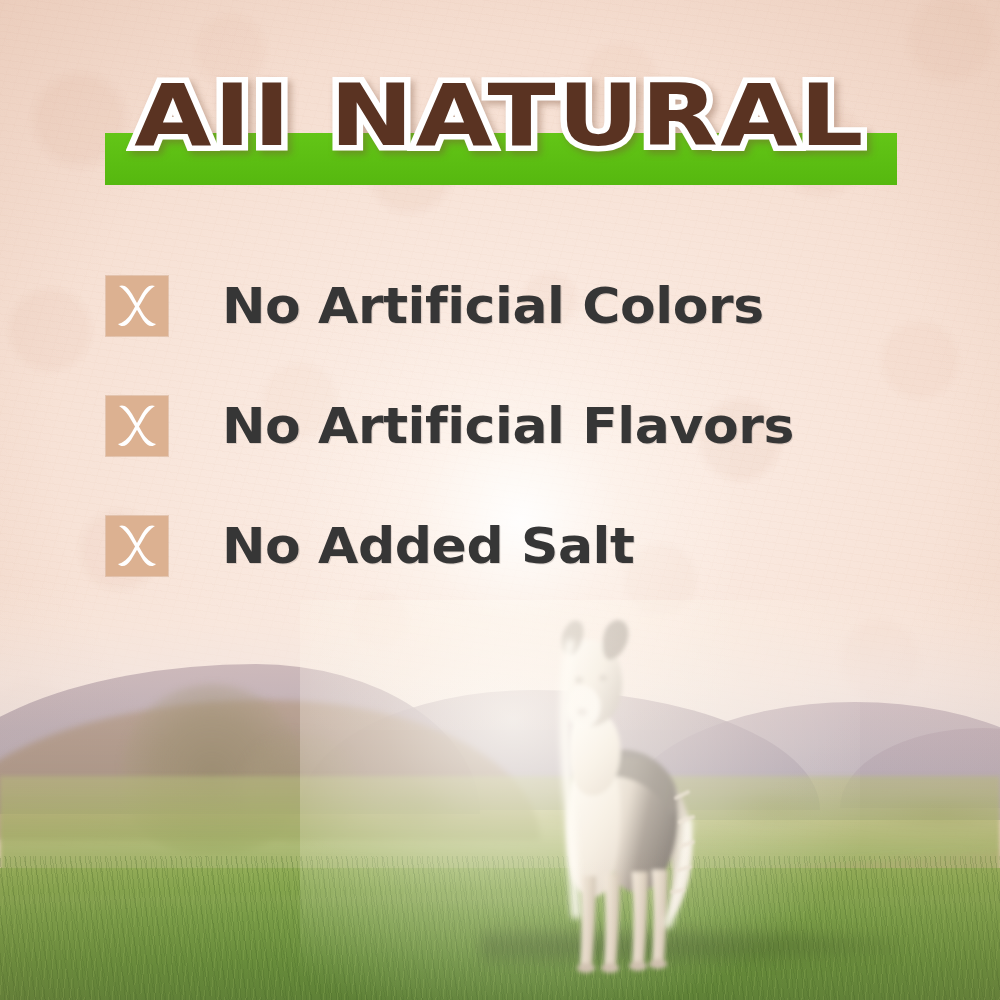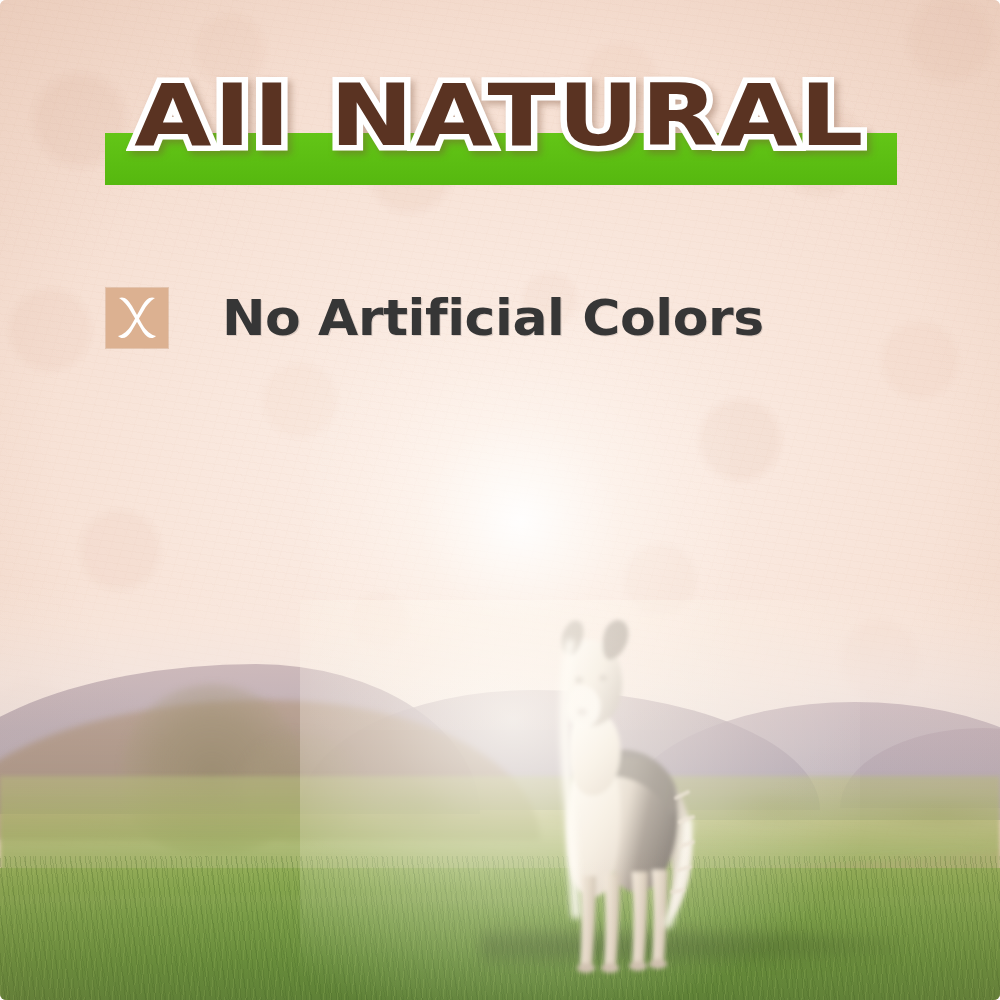--- a/index.html
+++ b/index.html
@@ -9,21 +9,20 @@
     width:1000px; height:1000px;
     overflow:hidden;
     font-family:"Liberation Sans", sans-serif;
   }
 
   #poster {
     position:relative;
     width:1000px; height:1000px;
     background:#f0d9cc;
     overflow:hidden;
-    border-radius:6px;
   }
 
   
   .bg-base {
     position:absolute; inset:0;
     background:
       radial-gradient(ellipse 120% 90% at 50% 48%, #fdf1ea 0%, #f7e2d6 38%, #f0d4c4 72%, #e9cab7 100%);
   }
   .bg-mottle {
     position:absolute; inset:0;
@@ -226,21 +225,21 @@
     paint-order:stroke fill;
     white-space:nowrap;
     filter:drop-shadow(3px 4px 3px rgba(120,80,56,.38));
     transform:scaleX(1.16);
     transform-origin:50% 50%;
   }
 
   
   .benefits {
     position:absolute;
-    left:106px; top:258px;
+    left:106px; top:246px;
     width:820px;
   }
   .benefit-row {
     display:flex;
     align-items:center;
     height:120px;
   }
   .checkbox {
     flex:0 0 auto;
     width:62px; height:60px;
@@ -390,17 +389,35 @@
     <div class="benefit-row">
       <div class="checkbox">
         <svg viewBox="0 0 58 56" xmlns="http://www.w3.org/2000/svg">
           <path d="M11 8 C16 6 20 9 24 16 L34 34 C38 41 43 45 48 46 C44 50 39 48 35 42 L22 20 C18 13 14 10 11 8 Z" fill="#ffffff"></path>
           <path d="M47 8 C42 6 38 9 34 16 L24 34 C20 41 15 45 10 46 C14 50 19 48 23 42 L36 20 C40 13 44 10 47 8 Z" fill="#ffffff"></path>
         </svg>
       </div>
       <div class="benefit-label">No Artificial Colors</div>
     </div>
 
-
-
+    <div class="benefit-row">
+      <div class="checkbox">
+        <svg viewBox="0 0 58 56" xmlns="http://www.w3.org/2000/svg">
+          <path d="M11 8 C16 6 20 9 24 16 L34 34 C38 41 43 45 48 46 C44 50 39 48 35 42 L22 20 C18 13 14 10 11 8 Z" fill="#ffffff"></path>
+          <path d="M47 8 C42 6 38 9 34 16 L24 34 C20 41 15 45 10 46 C14 50 19 48 23 42 L36 20 C40 13 44 10 47 8 Z" fill="#ffffff"></path>
+        </svg>
+      </div>
+      <div class="benefit-label">No Artificial Flavors</div>
+    </div>
+
+
+    <div class="benefit-row">
+      <div class="checkbox">
+        <svg viewBox="0 0 58 56" xmlns="http://www.w3.org/2000/svg">
+          <path d="M11 8 C16 6 20 9 24 16 L34 34 C38 41 43 45 48 46 C44 50 39 48 35 42 L22 20 C18 13 14 10 11 8 Z" fill="#ffffff"></path>
+          <path d="M47 8 C42 6 38 9 34 16 L24 34 C20 41 15 45 10 46 C14 50 19 48 23 42 L36 20 C40 13 44 10 47 8 Z" fill="#ffffff"></path>
+        </svg>
+      </div>
+      <div class="benefit-label">No Added Salt</div>
+    </div>
 
   </div>
 </div>
 
 </body></html>

